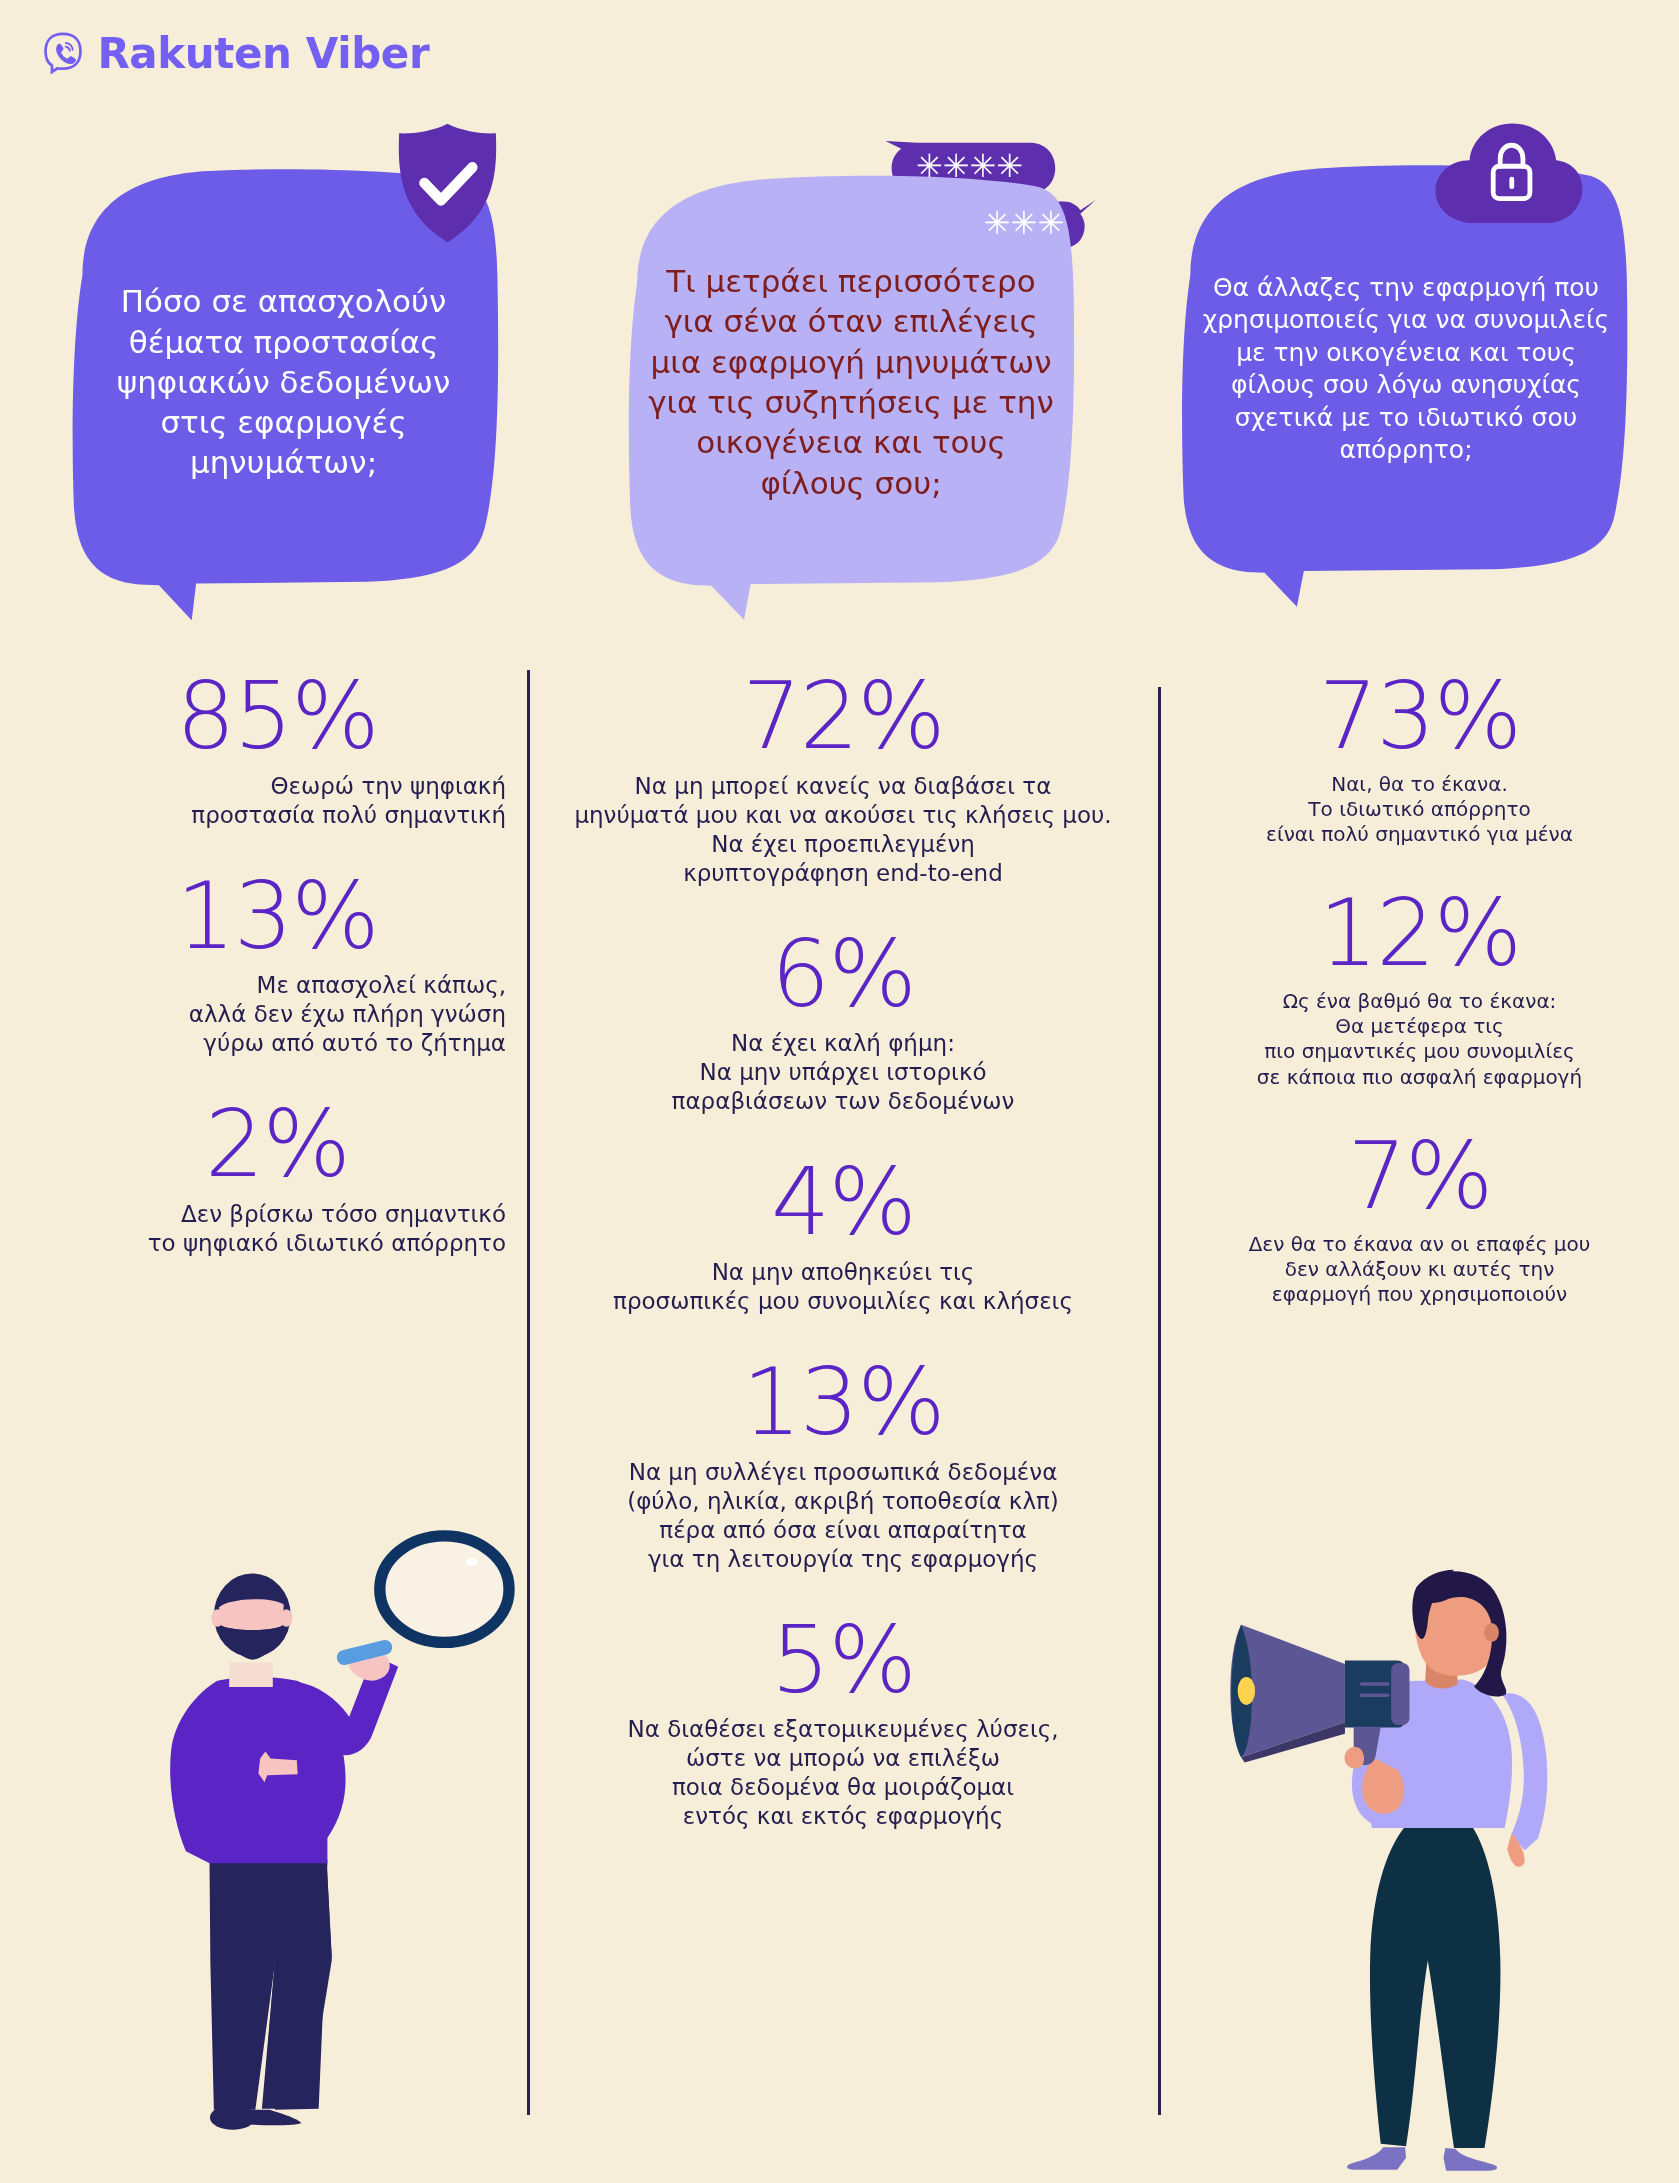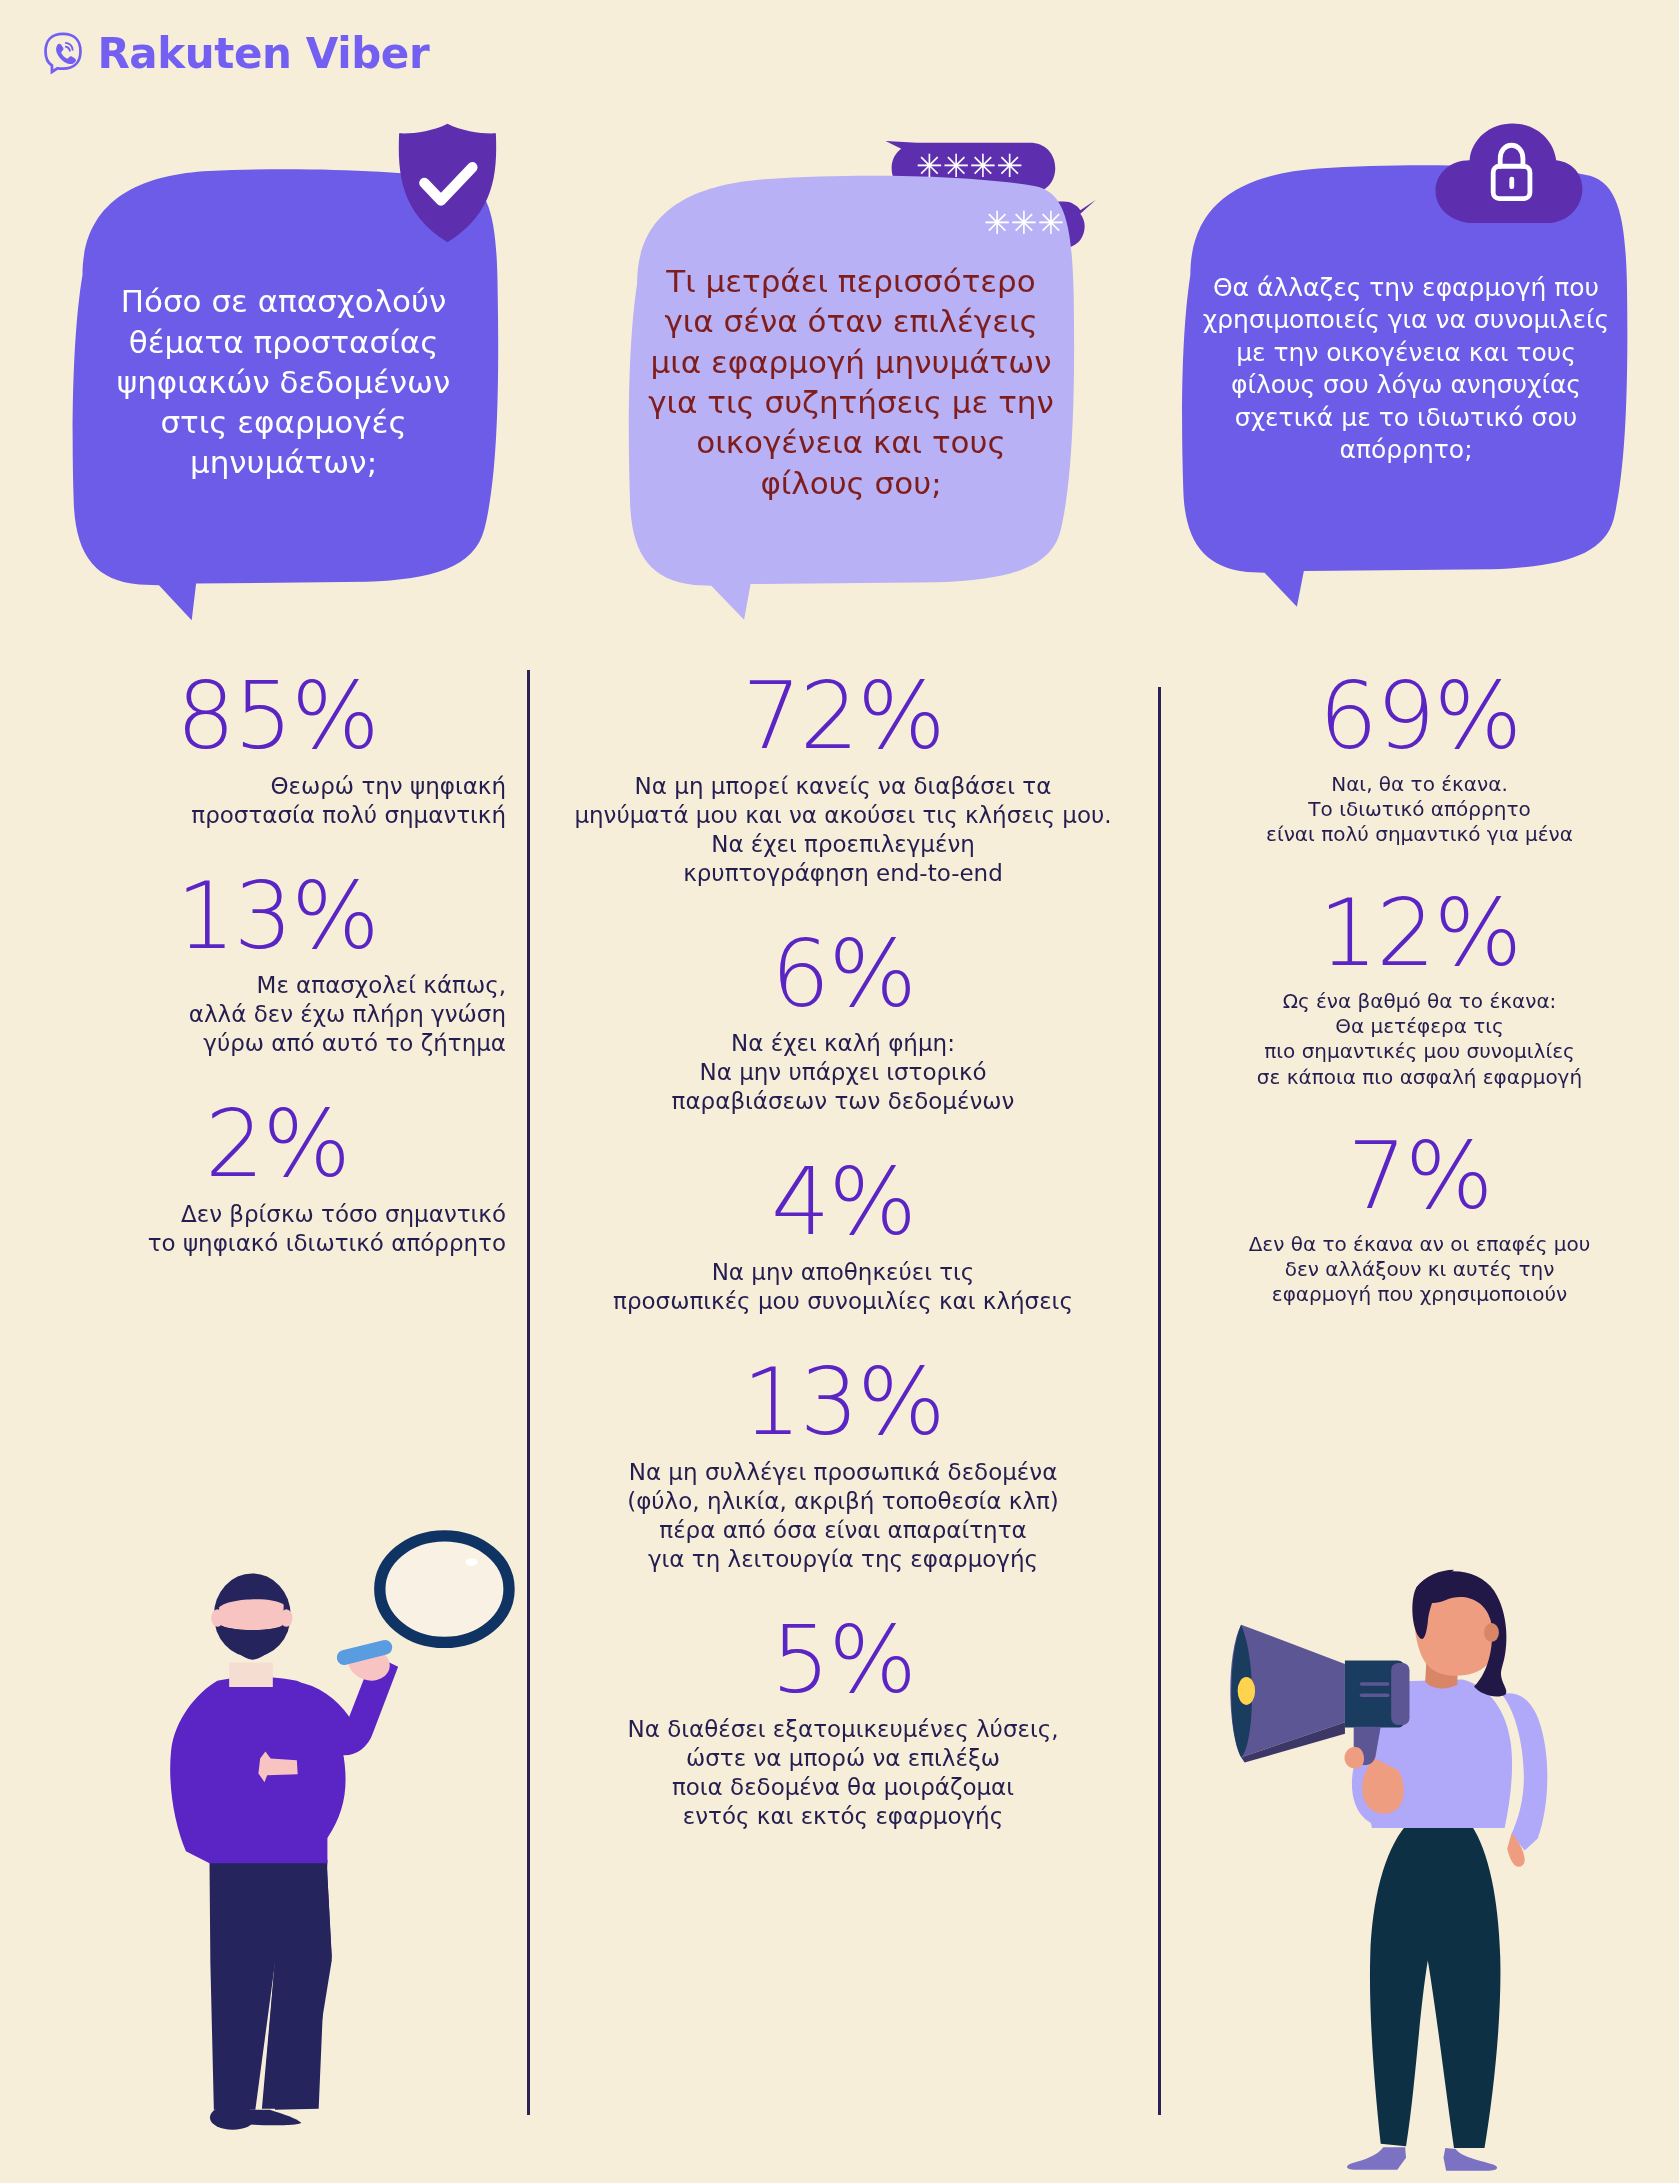--- a/index.html
+++ b/index.html
@@ -187,21 +187,21 @@
     <div class="desc">Να μη συλλέγει προσωπικά δεδομένα<br>(φύλο, ηλικία, ακριβή τοποθεσία κλπ)<br>πέρα από όσα είναι απαραίτητα<br>για τη λειτουργία της εφαρμογής</div>
   </div>
   <div class="stat">
     <div class="pct">5%</div>
     <div class="desc">Να διαθέσει εξατομικευμένες λύσεις,<br>ώστε να μπορώ να επιλέξω<br>ποια δεδομένα θα μοιράζομαι<br>εντός και εκτός εφαρμογής</div>
   </div>
 </div>
 
 <div class="col" id="col3">
   <div class="stat">
-    <div class="pct">69%</div>
+    <div class="pct">73%</div>
     <div class="desc">Ναι, θα το έκανα.<br>Το ιδιωτικό απόρρητο<br>είναι πολύ σημαντικό για μένα</div>
   </div>
   <div class="stat">
     <div class="pct">12%</div>
     <div class="desc">Ως ένα βαθμό θα το έκανα:<br>Θα μετέφερα τις<br>πιο σημαντικές μου συνομιλίες<br>σε κάποια πιο ασφαλή εφαρμογή</div>
   </div>
   <div class="stat">
     <div class="pct">7%</div>
     <div class="desc">Δεν θα το έκανα αν οι επαφές μου<br>δεν αλλάξουν κι αυτές την<br>εφαρμογή που χρησιμοποιούν</div>
   </div>

